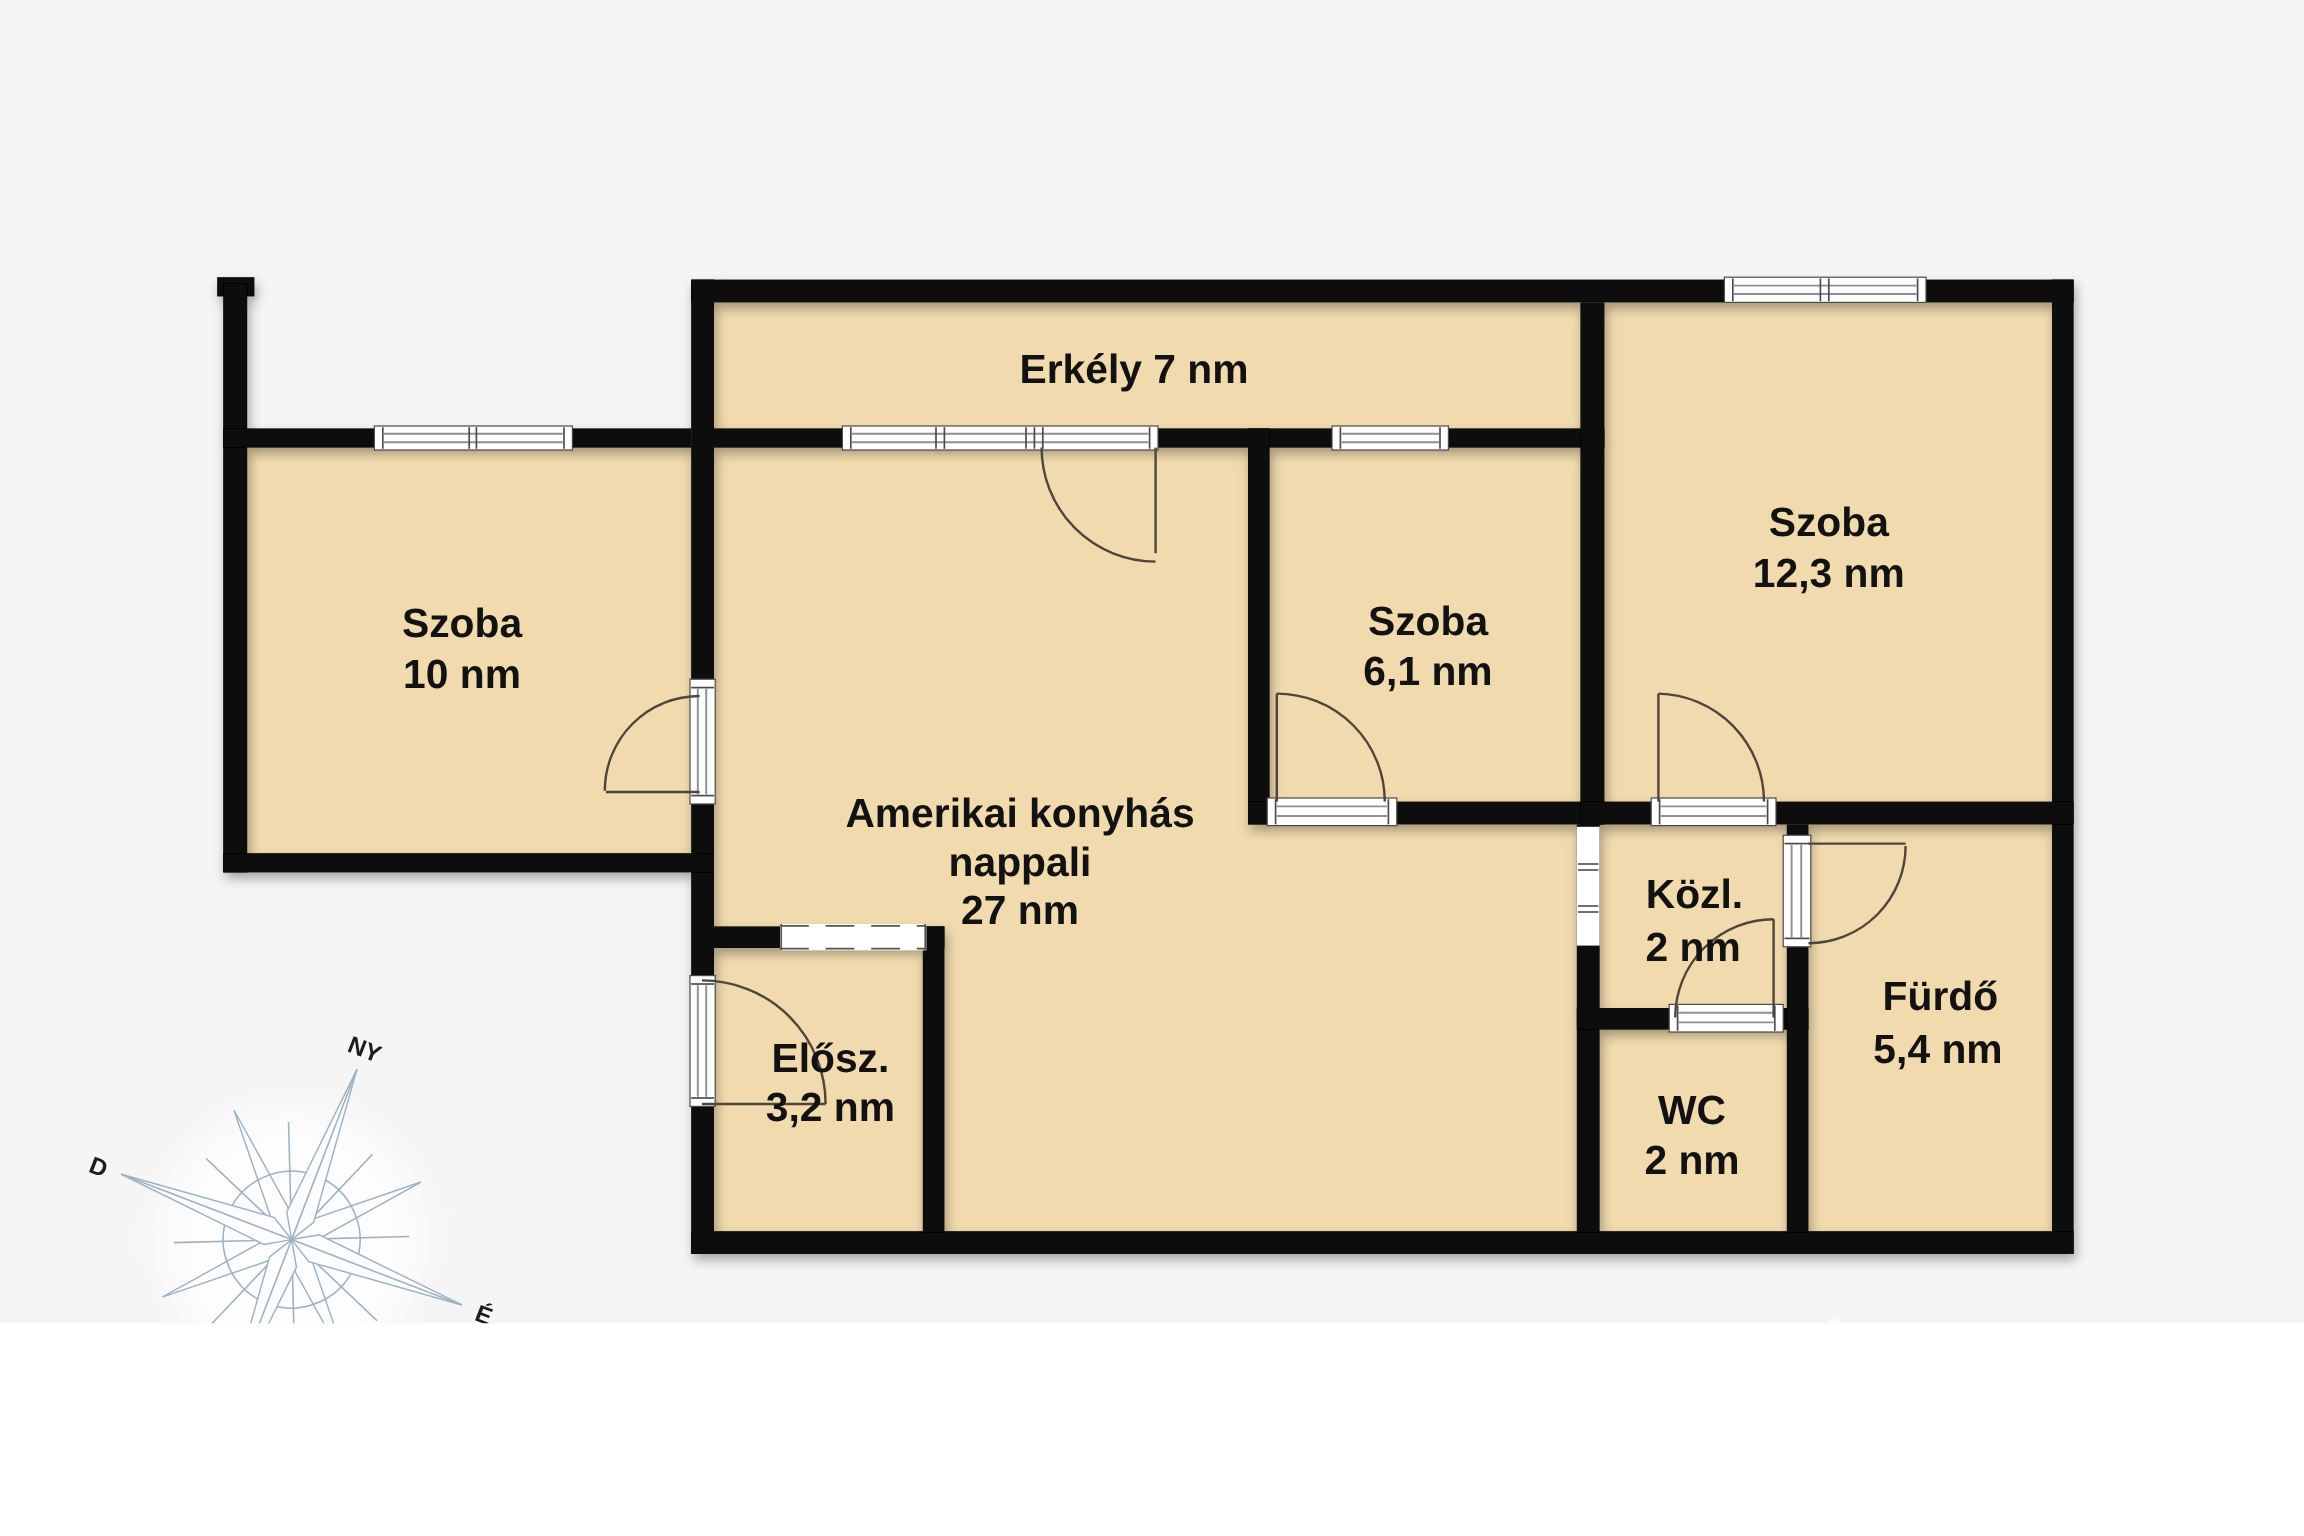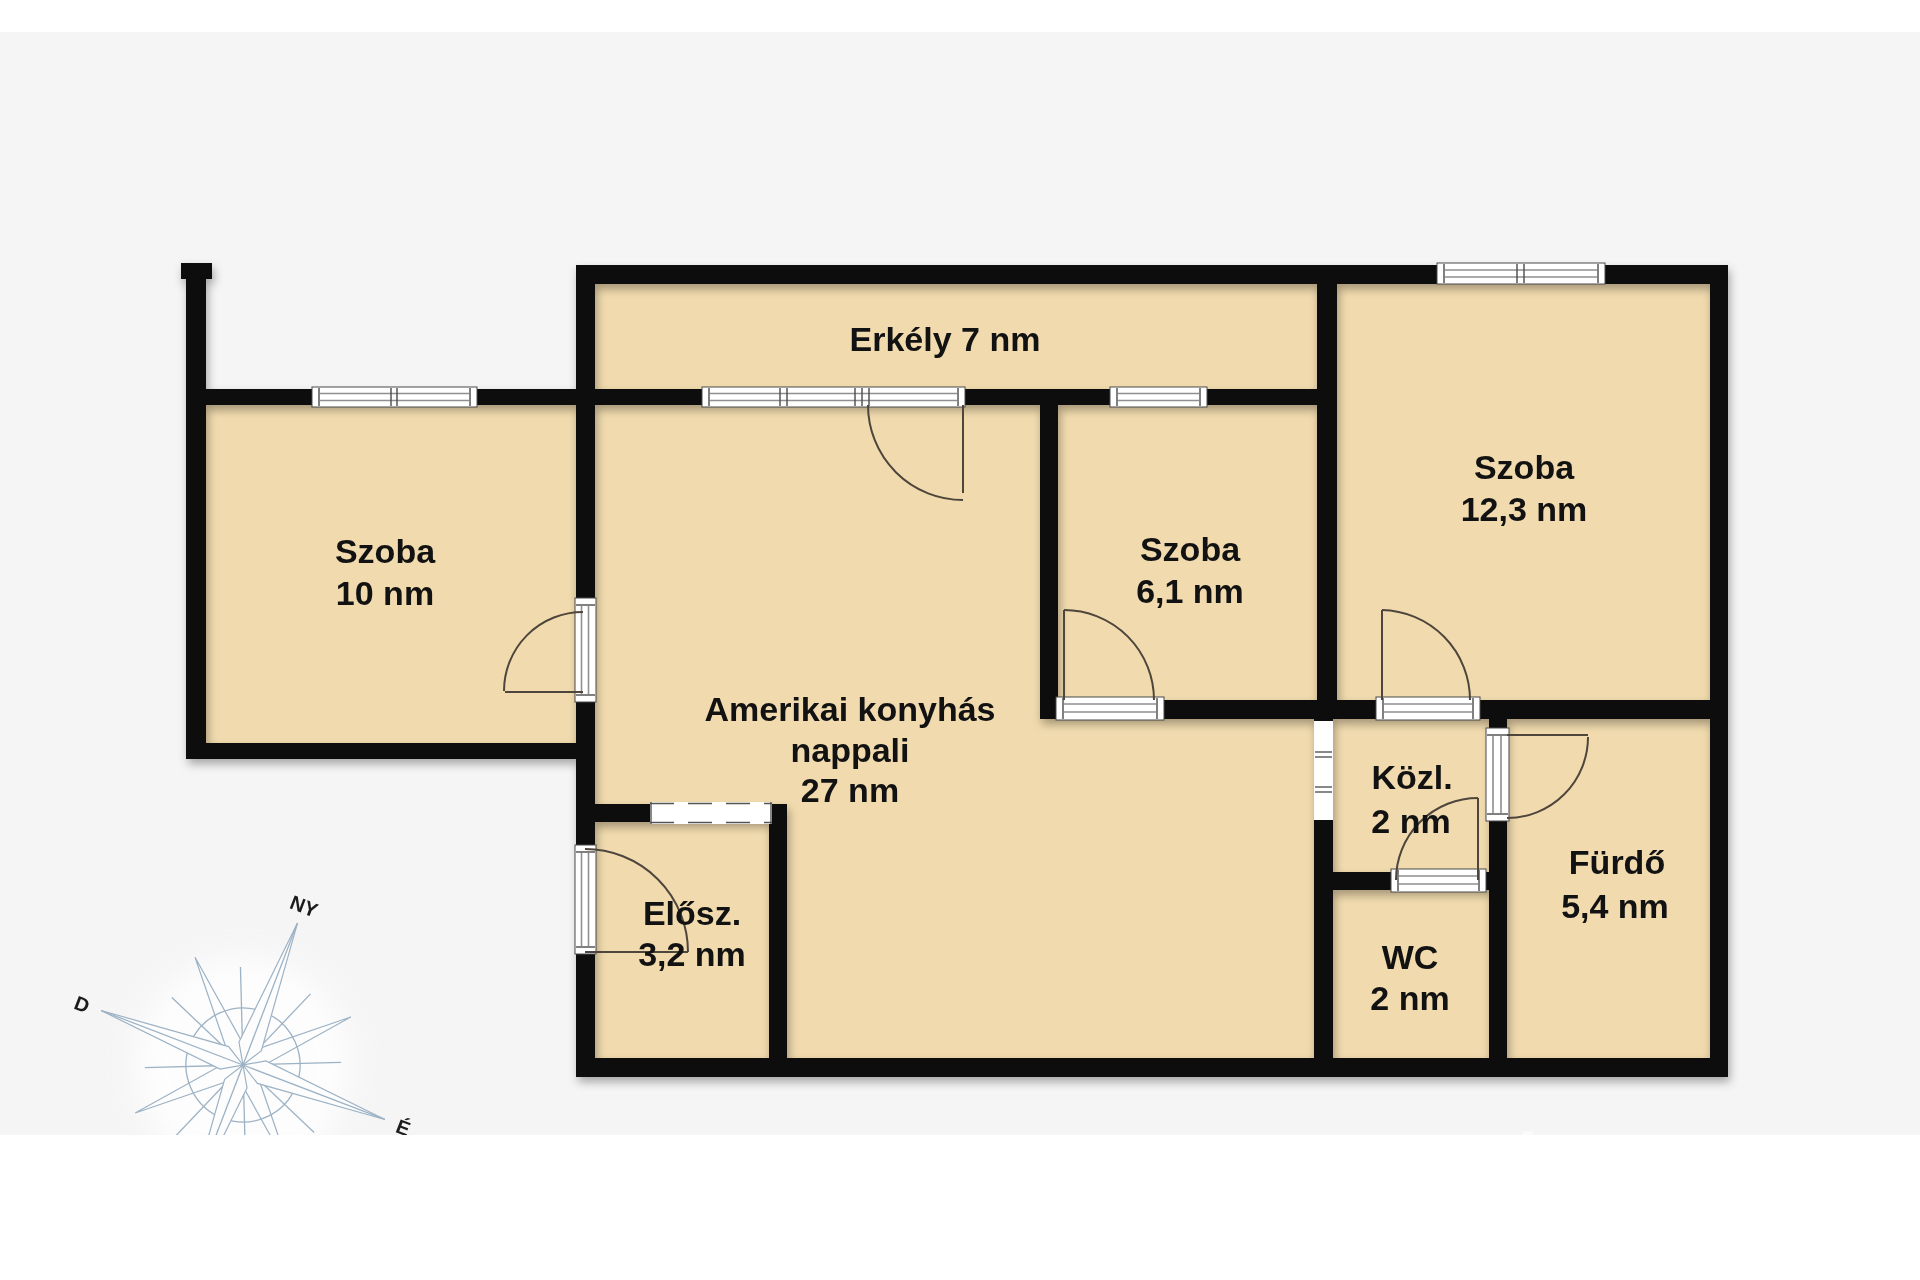--- a/index.html
+++ b/index.html
@@ -1,17 +1,17 @@
 <!DOCTYPE html>
 <html style="--background: #f5f5f6; --floor: #f1dbae; --wall: #070707; --window: #ffffff; --door-arc: #4e463c; --label: #121212; --compass-line: #9cb2c5; --logo-text: #fbfbfb;"><head>
 <meta charset="utf-8">
 <style>
   html,body{margin:0;padding:0;}
   .stage{position:relative;width:1920px;height:1103px;background:var(--background,#f5f5f6);overflow:hidden;
-         font-family:"Liberation Sans",sans-serif;margin-top:32px;}
+         font-family:"Liberation Sans",sans-serif;}
   svg{position:absolute;left:0;top:0;}
   .wall{fill:var(--wall,#070707);}
   .floor{fill:var(--floor,#f1dbae);}
   .winrect{fill:var(--window,#ffffff);stroke:#4a4a4a;stroke-width:1;}
   .winline{stroke:#8f8f8f;stroke-width:1.6;}
   .jamb{stroke:#4a4a4a;stroke-width:1.4;}
   .arc{fill:none;stroke:var(--door-arc,#4e463c);stroke-width:2;}
   .leaf{stroke:var(--door-arc,#4e463c);stroke-width:2;}
   .dashrect{fill:var(--window,#ffffff);stroke:none;}
   .dashline{stroke:#555;stroke-width:1.4;}

